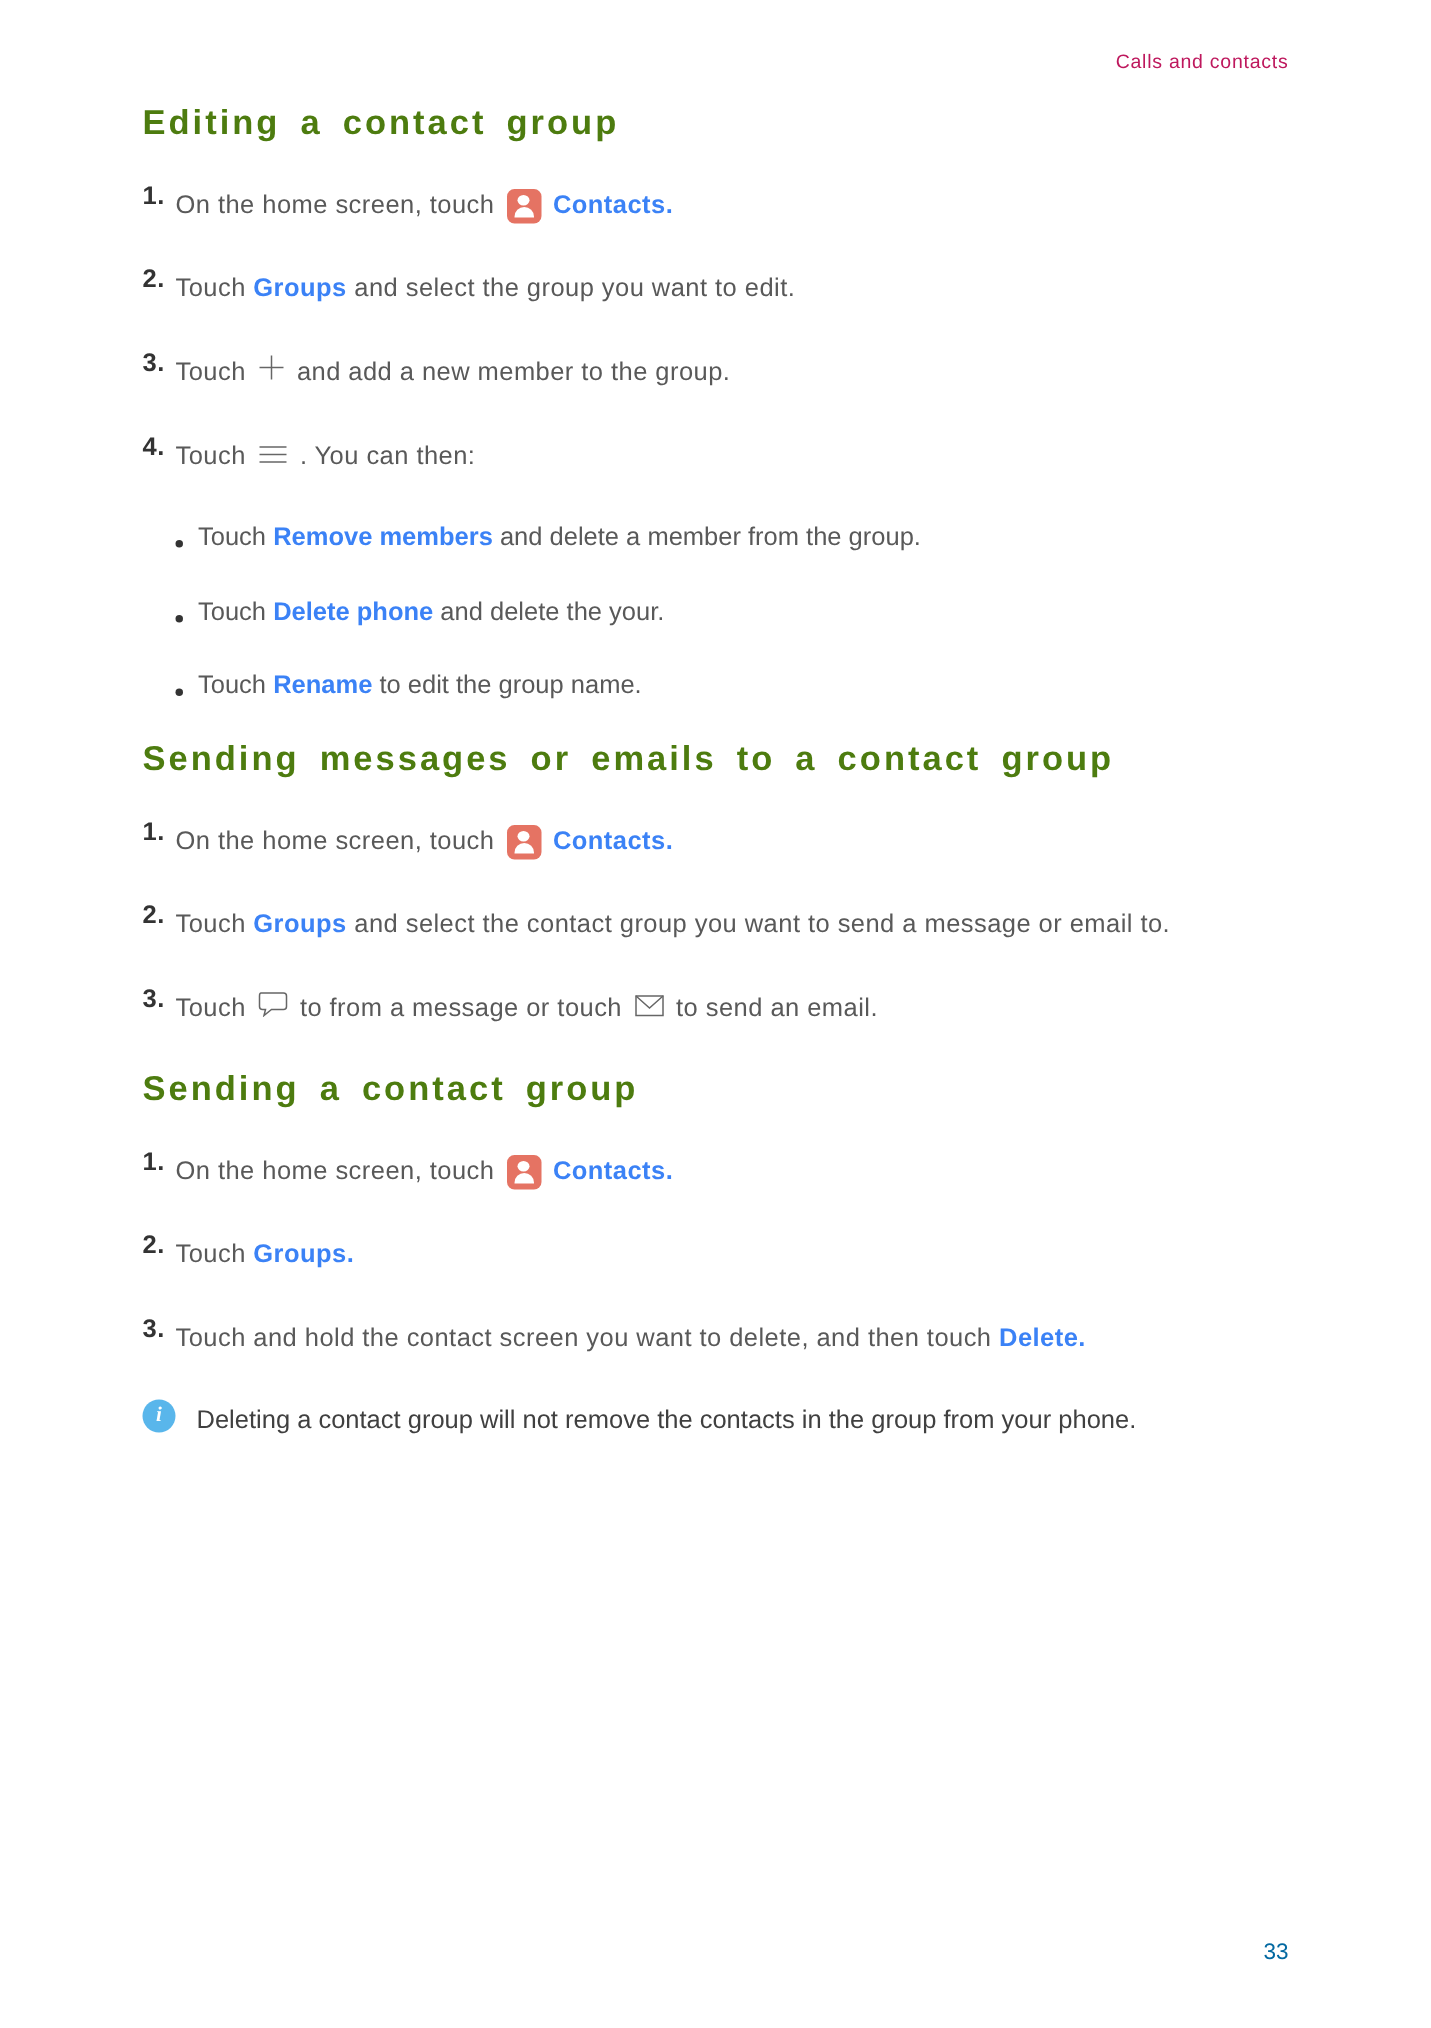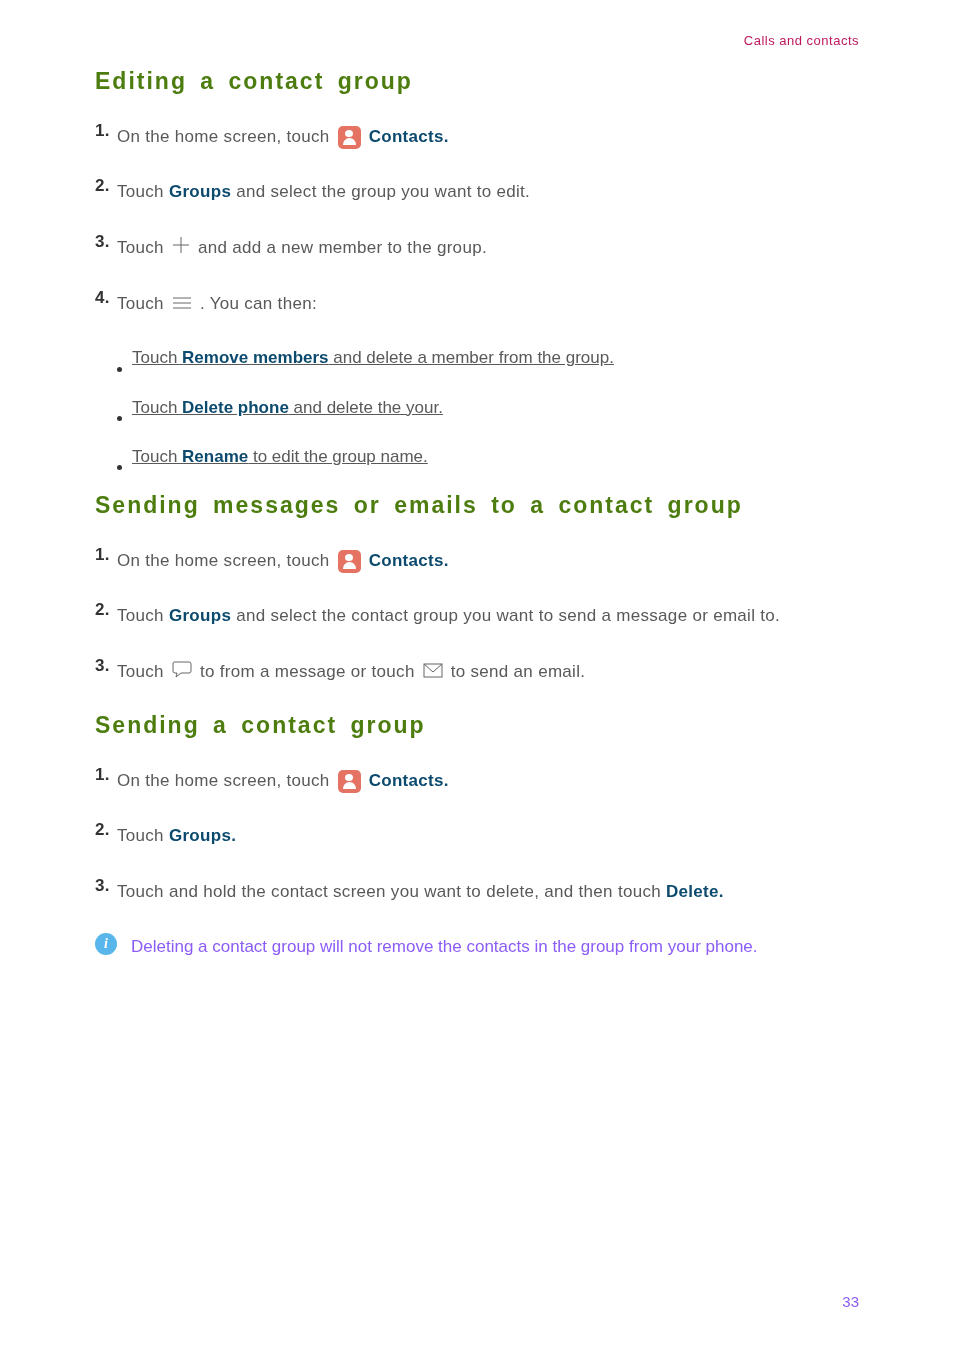--- a/index.html
+++ b/index.html
@@ -43,43 +43,42 @@
       font-weight: bold;
       color: #333333;
       min-width: 22px;
     }
     .step-body {
       flex: 1;
       line-height: 1.85;
     }
     .bullet-item {
       display: flex;
-      align-items: flex-end;
+      align-items: center;
       margin-bottom: 22px;
       margin-left: 22px;
       font-size: 17px;
       color: #595959;
-      text-decoration: underline;
     }
     .bullet-dot {
       width: 5px;
       height: 5px;
       background: #333333;
       border-radius: 50%;
       margin-top: 10px;
       margin-right: 10px;
       flex-shrink: 0;
     }
     .bullet-body {
       flex: 1;
       line-height: 1.6;
     }
     .bold {
       font-weight: bold;
-      color: #0c4a6e;
+      color: #3b82f6;
     }
     .contacts-icon {
       display: inline-block;
       width: 23px;
       height: 23px;
       background: #e57363;
       border-radius: 5px;
       vertical-align: middle;
       margin: 0 3px;
       position: relative;
@@ -122,21 +121,21 @@
     .email-icon {
       display: inline-block;
       vertical-align: middle;
       margin: 0 3px;
     }
     .info-note {
       display: flex;
       align-items: flex-start;
       margin-top: 12px;
       font-size: 17px;
-      color: #8b5cf6;
+      color: #404040;
     }
     .info-icon {
       display: inline-block;
       width: 22px;
       height: 22px;
       background: #59b6eb;
       border-radius: 50%;
       flex-shrink: 0;
       margin-right: 14px;
       margin-top: 2px;
@@ -156,21 +155,21 @@
     }
     .info-body {
       flex: 1;
       line-height: 1.85;
     }
     .page-number {
       position: absolute;
       bottom: 42px;
       right: 95px;
       font-size: 15px;
-      color: #8b5cf6;
+      color: #0369a1;
     }
     .sub-section-spacing {
       margin-top: 10px;
     }
   </style>
 </head>
 <body>
 
 <div class="header-text">Calls and contacts</div>
 

